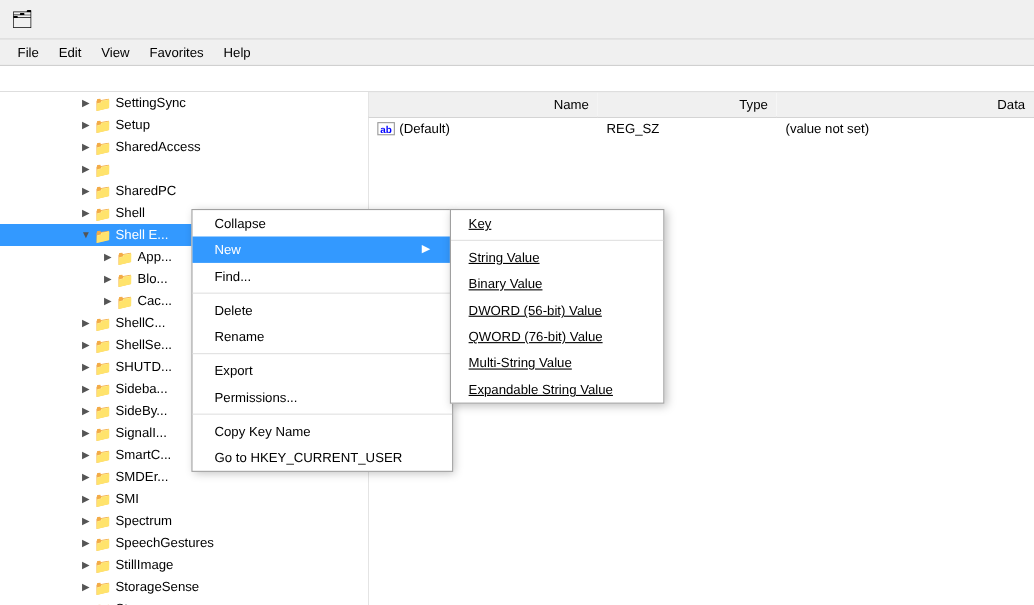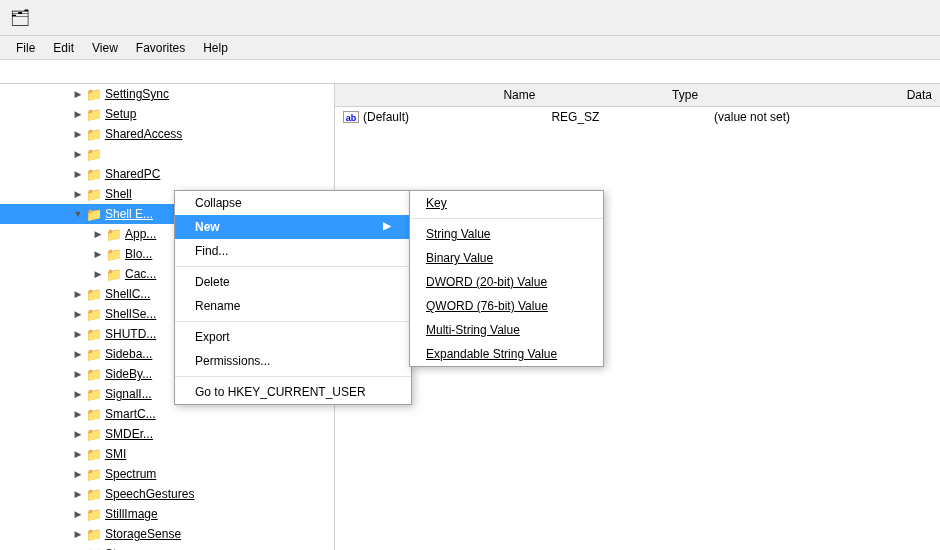--- a/index.html
+++ b/index.html
@@ -114,21 +114,21 @@
       flex-shrink: 0;
       color: #555;
     }
     .folder-icon {
       width: 16px;
       text-align: center;
       flex-shrink: 0;
       margin-right: 3px;
       font-size: 13px;
     }
-    .tree-label { flex: 1; overflow: hidden; text-overflow: ellipsis; text-decoration: underline; }
+    .tree-label { flex: 1; overflow: hidden; text-overflow: ellipsis; }
 
     
     .right-panel {
       flex: 1;
       background: white;
       overflow: auto;
     }
 
     .right-panel table {
       width: 100%;
@@ -174,21 +174,21 @@
       pointer-events: all;
       z-index: 200;
     }
     .ctx-item {
       padding: 5px 20px;
       cursor: pointer;
       display: flex;
       align-items: flex-start;
       justify-content: space-between;
     }
-    .ctx-item.highlighted { background: #3399ff; color: white; font-weight: bold; }
+    .ctx-item.highlighted { background: #3399ff; color: white; }
     .ctx-separator {
       border-top: 1px solid #e0e0e0;
       margin: 3px 0;
     }
     .ctx-arrow { font-size: 10px; margin-left: 8px; }
 
     
     .sub-context-menu {
       position: absolute;
       top: 190px;
@@ -445,27 +445,30 @@
       </div>
       <div class="ctx-separator"></div>
       <div class="ctx-item">
         <span>Export</span>
       </div>
       <div class="ctx-item">
         <span>Permissions...</span>
       </div>
       <div class="ctx-separator"></div>
       <div class="ctx-item">
+        <span>Copy Key Name</span>
+      </div>
+      <div class="ctx-item">
         <span>Go to HKEY_CURRENT_USER</span>
       </div>
     </div>
 
   <div class="sub-context-menu" id="sub-context-menu">
   <div class="sub-ctx-item"><span>Key</span></div>
       <div class="sub-ctx-separator"></div>
       <div class="sub-ctx-item"><span>String Value</span></div>
       <div class="sub-ctx-item"><span>Binary Value</span></div>
-      <div class="sub-ctx-item"><span>DWORD (20-bit) Value</span></div>
+      <div class="sub-ctx-item"><span>DWORD (56-bit) Value</span></div>
       <div class="sub-ctx-item"><span>QWORD (76-bit) Value</span></div>
       <div class="sub-ctx-item"><span>Multi-String Value</span></div>
       <div class="sub-ctx-item"><span>Expandable String Value</span></div>
     </div>
 </div>
 
 </body></html>

